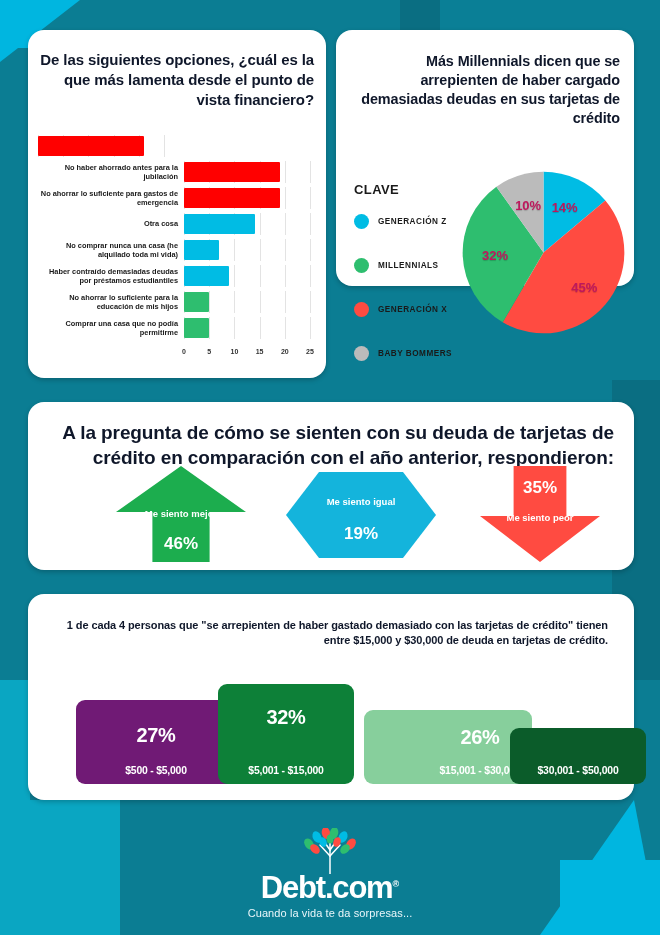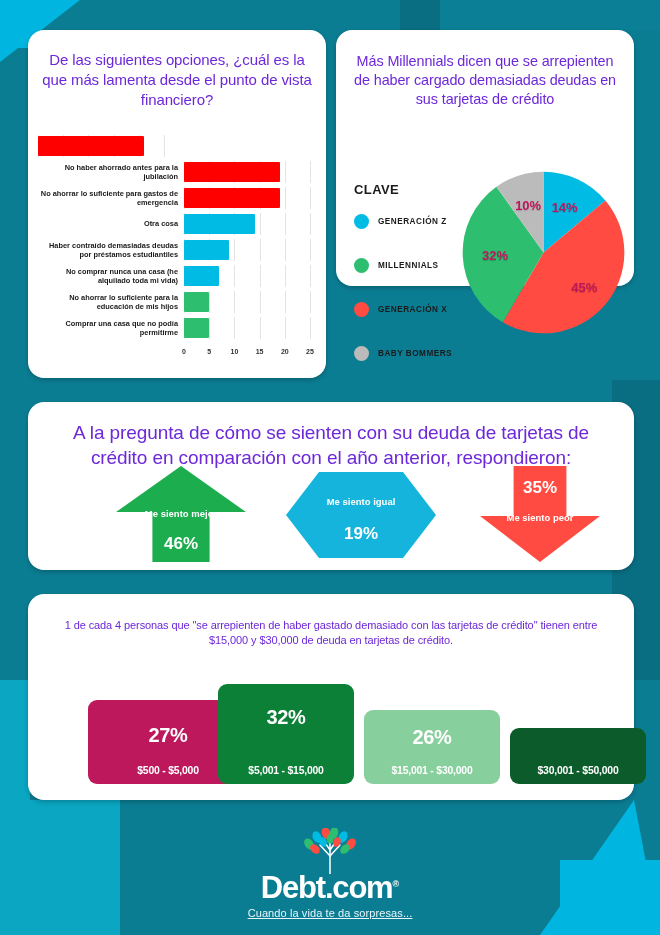--- a/index.html
+++ b/index.html
@@ -14,21 +14,21 @@
 
   .wrap{position:relative;z-index:2;width:660px;height:935px;}
 
   .card{
     position:absolute;background:#fff;border-radius:16px;
     box-shadow:0 2px 5px rgba(0,0,0,.22);
   }
 
   
   .ctitle{
-    text-align:center;font-weight:normal;color:#6d28d9;
+    text-align:right;font-weight:bold;color:#0f172a;
     line-height:1.32;letter-spacing:-.1px;
   }
 
   
   #card-bars{left:28px;top:30px;width:298px;height:348px;}
   #card-bars .ctitle{font-size:15px;margin:20px 12px 0 12px;}
   .barchart{position:absolute;left:10px;top:104px;width:278px;height:230px;}
   .brow{display:flex;align-items:center;height:24px;margin-bottom:2px;}
   .blabel{
     width:140px;text-align:right;padding-right:6px;
@@ -67,21 +67,21 @@
   .gbars{position:absolute;left:44px;top:90px;width:570px;height:100px;}
   .gbar{position:absolute;bottom:0;border-radius:9px;color:#fff;text-align:center;}
   .gpct{position:absolute;width:100%;font-size:20px;font-weight:bold;letter-spacing:-.3px;}
   .grange{position:absolute;width:100%;bottom:8px;font-size:10.4px;font-weight:bold;letter-spacing:-.2px;}
 
   
   .logo{position:absolute;left:0;top:828px;width:660px;text-align:center;}
   .logo-tree{display:block;margin:0 auto;}
   .logo-word{font-size:31px;font-weight:bold;color:#fff;letter-spacing:-1.2px;line-height:1;margin-top:-2px;}
   .logo-word sup{font-size:9px;vertical-align:super;letter-spacing:0;}
-  .logo-tag{font-size:11px;color:#e9f6fa;margin-top:4px;letter-spacing:.1px;text-decoration:underline;}
+  .logo-tag{font-size:11px;color:#e9f6fa;margin-top:4px;letter-spacing:.1px;}
 </style>
 </head>
 <body>
 
 <div class="bg">
   <svg viewBox="0 0 660 935" xmlns="http://www.w3.org/2000/svg">
     <rect x="0" y="0" width="660" height="935" fill="#0b7d93"></rect>
     <polygon points="0,0 80,0 0,62" fill="#00b6e0"></polygon>
     <rect x="0" y="0" width="30" height="48" fill="#00b6e0"></rect>
     <rect x="400" y="0" width="40" height="30" fill="#0a6e82"></rect>
@@ -141,41 +141,41 @@
               <div class="gridline" style="left: 0px;"></div>
               <div class="gridline" style="left: 25.2px;"></div>
               <div class="gridline" style="left: 50.4px;"></div>
               <div class="gridline" style="left: 75.6px;"></div>
               <div class="gridline" style="left: 100.8px;"></div>
               <div class="gridline" style="left: 126px;"></div>
               <div class="bfill" style="width: 70.56px; background: rgb(0, 188, 228);"></div>
             </div>
           </div>
           <div class="brow">
+            <div class="blabel">No comprar nunca una casa (he alquilado toda mi vida)</div>
+            <div class="btrack">
+              <div class="gridline" style="left: 0px;"></div>
+              <div class="gridline" style="left: 25.2px;"></div>
+              <div class="gridline" style="left: 50.4px;"></div>
+              <div class="gridline" style="left: 75.6px;"></div>
+              <div class="gridline" style="left: 100.8px;"></div>
+              <div class="gridline" style="left: 126px;"></div>
+              <div class="bfill" style="width: 35.28px; background: rgb(0, 188, 228);"></div>
+            </div>
+          </div>
+          <div class="brow">
             <div class="blabel">Haber contraído demasiadas deudas por préstamos estudiantiles</div>
             <div class="btrack">
               <div class="gridline" style="left: 0px;"></div>
               <div class="gridline" style="left: 25.2px;"></div>
               <div class="gridline" style="left: 50.4px;"></div>
               <div class="gridline" style="left: 75.6px;"></div>
               <div class="gridline" style="left: 100.8px;"></div>
               <div class="gridline" style="left: 126px;"></div>
               <div class="bfill" style="width: 45.36px; background: rgb(0, 188, 228);"></div>
-            </div>
-          </div>
-          <div class="brow">
-            <div class="blabel">No comprar nunca una casa (he alquilado toda mi vida)</div>
-            <div class="btrack">
-              <div class="gridline" style="left: 0px;"></div>
-              <div class="gridline" style="left: 25.2px;"></div>
-              <div class="gridline" style="left: 50.4px;"></div>
-              <div class="gridline" style="left: 75.6px;"></div>
-              <div class="gridline" style="left: 100.8px;"></div>
-              <div class="gridline" style="left: 126px;"></div>
-              <div class="bfill" style="width: 35.28px; background: rgb(0, 188, 228);"></div>
             </div>
           </div>
           <div class="brow">
             <div class="blabel">No ahorrar lo suficiente para la educación de mis hijos</div>
             <div class="btrack">
               <div class="gridline" style="left: 0px;"></div>
               <div class="gridline" style="left: 25.2px;"></div>
               <div class="gridline" style="left: 50.4px;"></div>
               <div class="gridline" style="left: 75.6px;"></div>
               <div class="gridline" style="left: 100.8px;"></div>
@@ -247,29 +247,29 @@
           </svg><div class="sh-txt sh-cap" style="top: 24px;">Me siento igual</div><div class="sh-txt sh-pct" style="top: 52px;">19%</div></div>
         <div class="shape" style="left: 452px; top: 2px; width: 120px; height: 96px;"><svg width="120" height="96" viewBox="0 0 100 100" preserveAspectRatio="none">
             <path d="M28 0 L72 0 L72 52 L100 52 L50 100 L0 52 L28 52 Z" fill="#ff4b41"></path>
           </svg><div class="sh-txt sh-cap" style="top: 46px;">Me siento peor</div><div class="sh-txt sh-pct" style="top: 12px;">35%</div></div>
       </div>
   </div>
 
   <div class="card" id="card-debt">
     <div class="ctitle">1 de cada 4 personas que "se arrepienten de haber gastado demasiado con las tarjetas de crédito" tienen entre $15,000 y $30,000 de deuda en tarjetas de crédito.</div>
     <div class="gbars" id="debt-bars">
-        <div class="gbar" style="left: 16px; width: 160px; height: 84px; background: #be185d;">
+        <div class="gbar" style="left: 4px; width: 160px; height: 84px; background: #701a75;">
           <div class="gpct" style="top: 24px;">27%</div>
           <div class="grange">$500 - $5,000</div>
         </div>
         <div class="gbar" style="left: 146px; width: 136px; height: 100px; background: rgb(13, 128, 56);">
           <div class="gpct" style="top: 22px;">32%</div>
           <div class="grange">$5,001 - $15,000</div>
         </div>
-        <div class="gbar" style="left: 292px; width: 136px; height: 74px; background: rgb(135, 207, 156);">
+        <div class="gbar" style="left: 292px; width: 136px; height: 74px; background: rgb(135, 207, 156); padding-left: 32px;">
           <div class="gpct" style="top: 16px;">26%</div>
           <div class="grange">$15,001 - $30,000</div>
         </div>
         <div class="gbar" style="left: 438px; width: 136px; height: 56px; background: rgb(11, 92, 42);">
           <div class="grange">$30,001 - $50,000</div>
         </div>
       </div>
   </div>
 
   <div class="logo">

